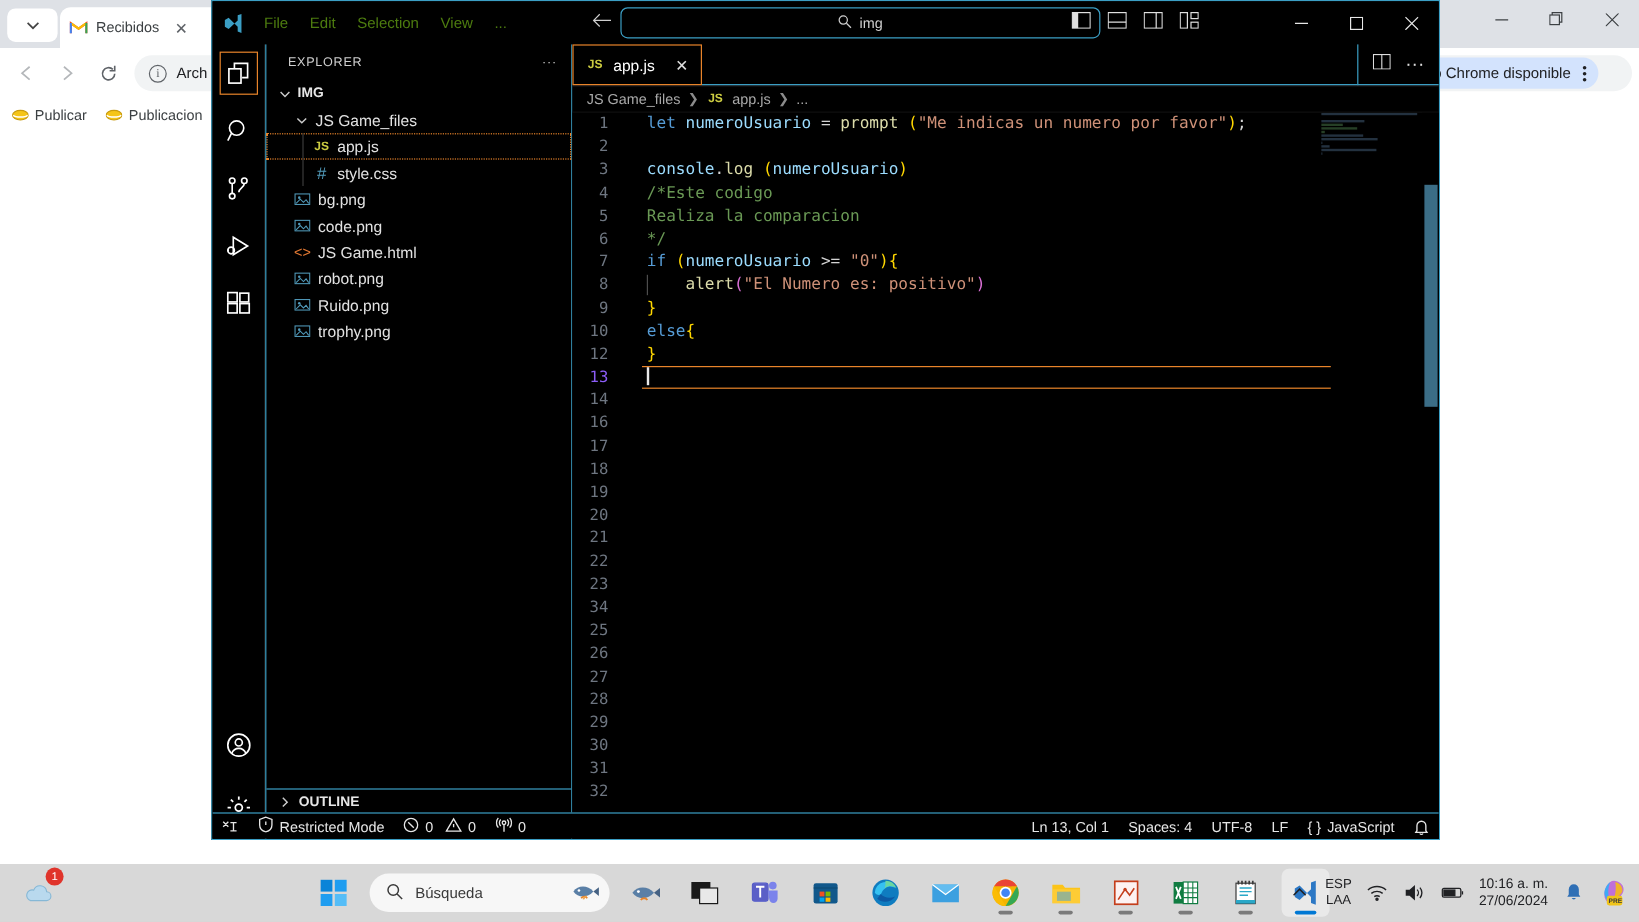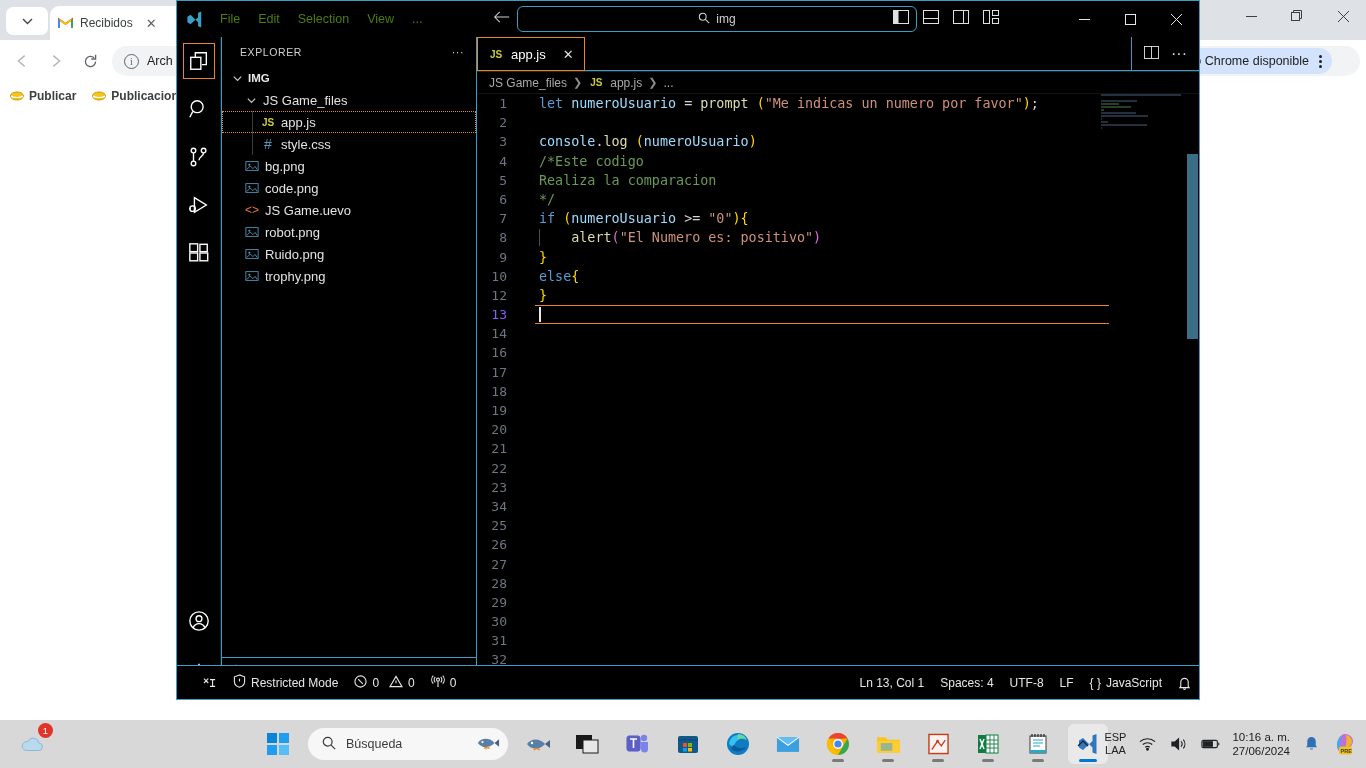--- a/index.html
+++ b/index.html
@@ -66,21 +66,21 @@
     padding: 0 10px 0 14px; gap:10px; font-size:12.5px; color:#202124; white-space:nowrap;
   }
   .kebab { display:flex;flex-direction:column;gap:2px;align-items:center; }
   .kebab i { width:3px;height:3px;background:#202124;border-radius:50%; display:block;}
 
   .chrome-bookmarks {
     position:absolute; left:0; top:82px; width:1366px; height:28px;
     background:#ffffff; display:flex; align-items:center; gap:16px; padding-left:10px;
     font-size:12px; color:#3c4043;
   }
-  .bmk { display:flex;align-items:center;gap:5px; white-space:nowrap;font-weight:bold;}
+  .bmk { display:flex;align-items:center;gap:5px; white-space:nowrap;}
   .bmk-ico { width:14px;height:14px; flex:0 0 auto;}
   .chrome-body {
     position:absolute; left:0; top:110px; width:1366px; height:610px; background:#ffffff;
   }
 
   
   .vscode {
     position:absolute; left:176px; top:0; width:1024px; height:700px;
     background:#000000; color:#cccccc;
     font-family: "Liberation Sans", sans-serif;
@@ -209,23 +209,23 @@
   }
   .mm-line { height:2px; margin-bottom:1px; }
   .vs-scroll-track {
     position:absolute; right:0; top:57px; width:14px; bottom:0; background:#000;
   }
   .vs-scroll-thumb {
     position:absolute; right:1px; top:60px; width:11px; height:185px; background:#3b6d86;
   }
 
   .vs-statusbar {
-    position:absolute; left:0; bottom:0; width:100%; height:34px; background:#000;
+    position:absolute; left:0; bottom:0; width:100%; height:22px; background:#000;
     border-top:1px solid #3b9ec4;
-    display:flex; align-items:center; font-size:12px; color:#e6e6e6;padding-left:18px;
+    display:flex; align-items:center; font-size:12px; color:#e6e6e6;
   }
   .sbar-item { display:flex; align-items:center; gap:5px; padding: 0 8px; height:22px; white-space:nowrap;}
   .sbar-spacer { flex:1; }
 
   
   .taskbar {
     position:absolute; left:0; bottom:0; width:1366px; height:48px;
     background:#d8d8d8;
     display:flex; align-items:center;
   }
@@ -551,21 +551,21 @@
                 <rect x="1" y="3" width="14" height="10" fill="none" stroke="#519aba"></rect>
                 <circle cx="5" cy="6.5" r="1.2" fill="#519aba"></circle>
                 <path d="M2 12l4-4 3 3 2.5-2.5L14 12" fill="none" stroke="#519aba"></path>
               </svg>
           </span>
           <span>code.png</span>
         </div>
 
         <div class="tree-row indent1">
           <span class="ficon html">&lt;&gt;</span>
-          <span>JS Game.uevo</span>
+          <span>JS Game.html</span>
         </div>
 
         <div class="tree-row indent1">
           <span class="ficon">
             <svg width="14" height="14" viewBox="0 0 16 16">
                 <rect x="1" y="3" width="14" height="10" fill="none" stroke="#519aba"></rect>
                 <circle cx="5" cy="6.5" r="1.2" fill="#519aba"></circle>
                 <path d="M2 12l4-4 3 3 2.5-2.5L14 12" fill="none" stroke="#519aba"></path>
               </svg>
           </span>

